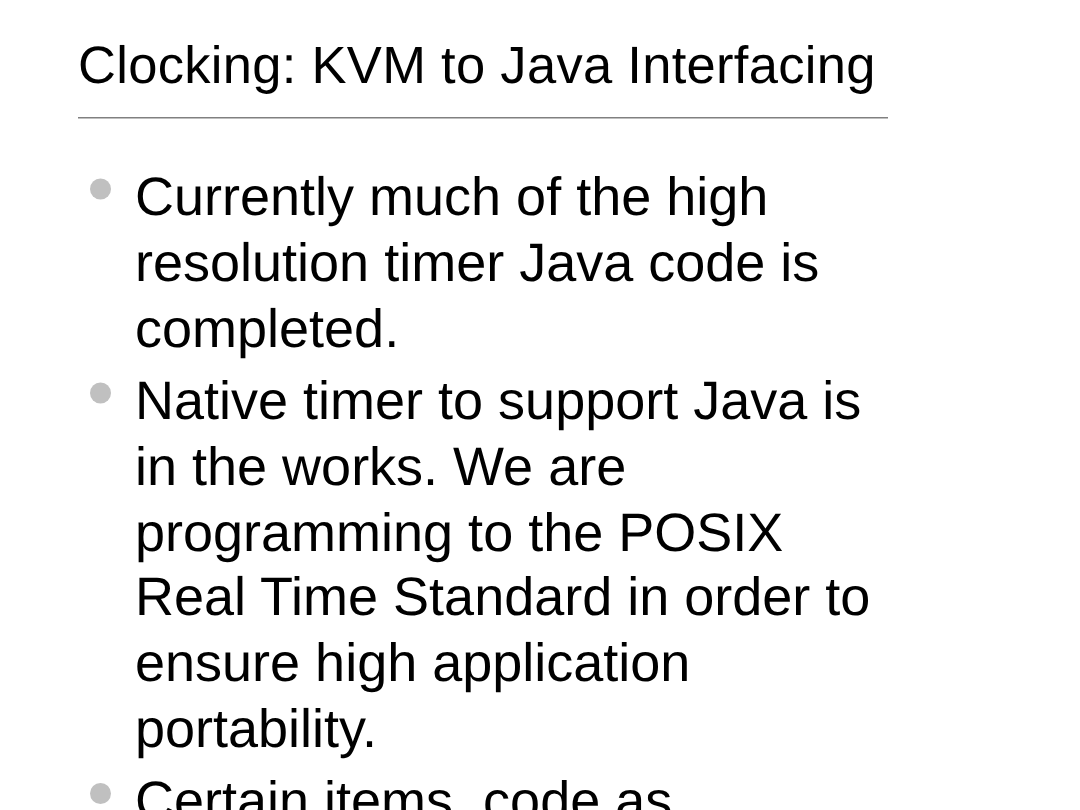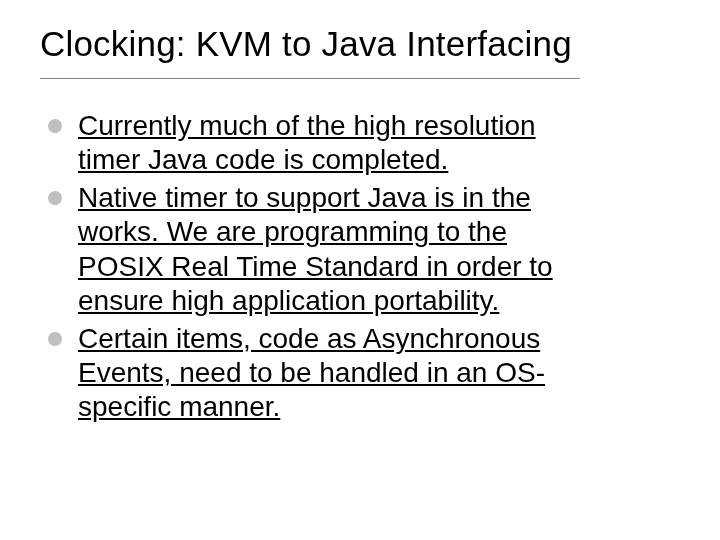--- a/index.html
+++ b/index.html
@@ -9,41 +9,41 @@
     height: 540px;
     background: #ffffff;
     font-family: Arial, Helvetica, sans-serif;
     color: #000;
   }
   .slide {
     box-sizing: border-box;
     width: 620px;
     height: 540px;
     padding: 24px 40px 22px 40px;
+    margin-left: 12px;
   }
   .title {
     font-size: 35px;
     font-weight: 400;
     border-bottom: 1px solid #808080;
     padding-bottom: 14px;
     margin-bottom: 30px;
     letter-spacing: 0.2px;
   }
   .bullets {
     list-style: none;
     padding: 0;
     margin: 0 0 0 8px;
   }
   .bullets li {
     position: relative;
-    font-size: 28px;
+    font-size: 36px;
     line-height: 1.22;
     padding-left: 30px;
     margin-bottom: 4px;
-    text-decoration: underline;
   }
   .bullets li::before {
     content: "";
     position: absolute;
     left: 0;
     top: 10px;
     width: 14px;
     height: 14px;
     background: #c0c0c0;
     border-radius: 50%;

